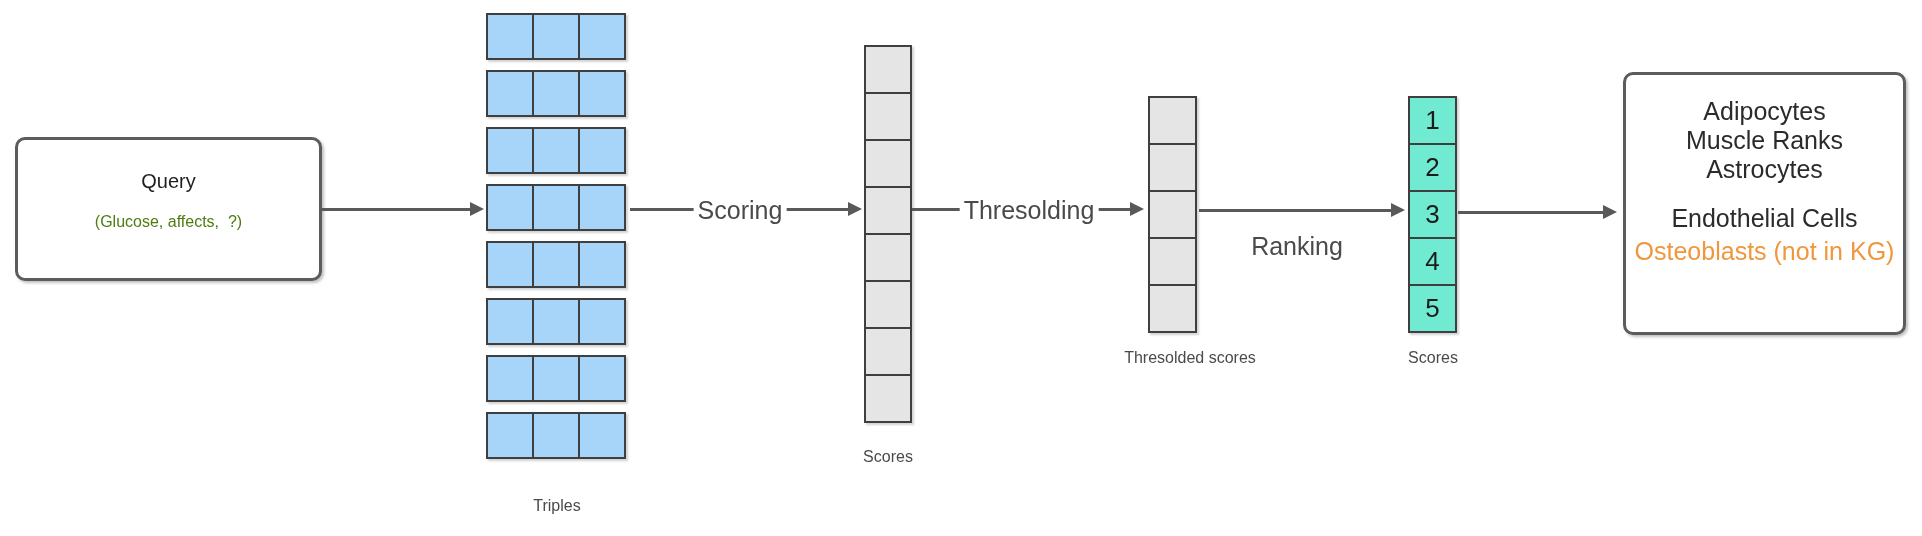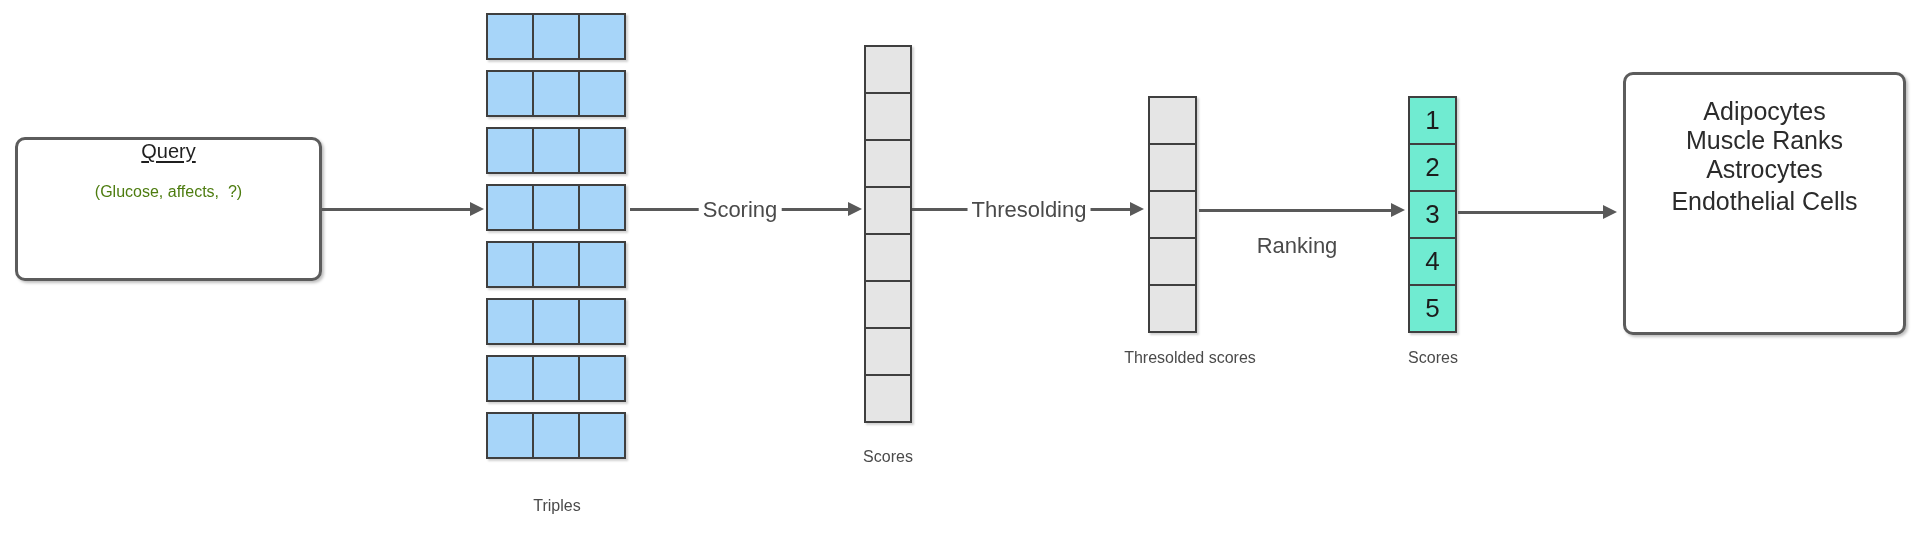--- a/index.html
+++ b/index.html
@@ -13,28 +13,28 @@
     --highlight:#F0963C;
   }
   html,body{margin:0;padding:0;background:#ffffff;}
   body{font-family:"Liberation Sans", sans-serif;color:var(--text);}
   .canvas{position:relative;width:1922px;height:536px;background:#ffffff;overflow:hidden;}
 
   
   .rbox{position:absolute;background:#fff;border:3px solid var(--box-border);border-radius:10px;
         box-shadow:2px 2px 3px rgba(0,0,0,0.25);box-sizing:border-box;text-align:center;}
   .query-box{left:15px;top:137px;width:307px;height:144px;}
-  .query-title{font-size:20px;text-decoration:underline;text-underline-offset:3px;color:#1f1f1f;}
+  .query-title{margin-top:30px;font-size:20px;text-underline-offset:3px;color:#1f1f1f;}
   .query-body{margin-top:20px;font-size:16px;color:#4d7c0f;white-space:pre;}
 
   .pred-box{left:1623px;top:72px;width:283px;height:263px;}
   .pred-title{margin-top:15px;font-size:19px;text-decoration:underline;text-underline-offset:3px;color:#2b2b2b;}
   .pred-list{margin-top:22px;}
   .pred-item{font-size:25px;line-height:29px;color:#2b2b2b;}
-  .pred-item.gap{margin-top:3px;}
+  .pred-item.gap{margin-top:20px;}
   .pred-item.not-in-kg{color:var(--highlight);margin-top:4px;}
 
   
   .triples-grid{position:absolute;left:486px;top:13px;}
   .triple-row{display:flex;margin-bottom:10px;box-shadow:2px 2px 2px rgba(0,0,0,0.18);width:max-content;}
   .triple-cell{width:48px;height:47px;box-sizing:border-box;background:var(--triple-fill);
                border:2px solid var(--cell-border);margin-left:-2px;}
   .triple-cell:first-child{margin-left:0;}
 
   
@@ -51,21 +51,21 @@
                     font-size:26px;color:#1c1c1c;}
 
   
   .shape-label{position:absolute;transform:translateX(-50%);font-size:16px;color:#4a4a4a;white-space:nowrap;}
 
   
   .arrow-line{position:absolute;height:3px;background:var(--arrow);}
   .arrow-head{position:absolute;width:0;height:0;border-top:7px solid transparent;
               border-bottom:7px solid transparent;border-left:14px solid var(--arrow);}
   .arrow-label{position:absolute;transform:translate(-50%,-50%);background:#ffffff;
-               padding:0 4px;font-size:22px;color:#4a4a4a;white-space:nowrap;}
+               padding:0 4px;font-size:25px;color:#4a4a4a;white-space:nowrap;}
 </style>
 </head>
 <body>
 
 <div class="canvas">
 
   <div class="rbox query-box">
     <div class="query-title">Query</div>
     <div class="query-body">(Glucose, affects,  ?)</div>
   </div>
@@ -161,16 +161,17 @@
 
   <div class="arrow-line" style="left:1458px;top:211px;width:147px;"></div>
   <div class="arrow-head" style="left:1603px;top:205px;"></div>
 
   <div class="rbox pred-box">
     <div class="pred-list">
         <div class="pred-item">Adipocytes</div>
         <div class="pred-item">Muscle Ranks</div>
         <div class="pred-item">Astrocytes</div>
         <div class="pred-item gap">Endothelial Cells</div>
+        <div class="pred-item not-in-kg">Osteoblasts (not in KG)</div>
       </div>
   </div>
 
 </div>
 
 </body></html>

